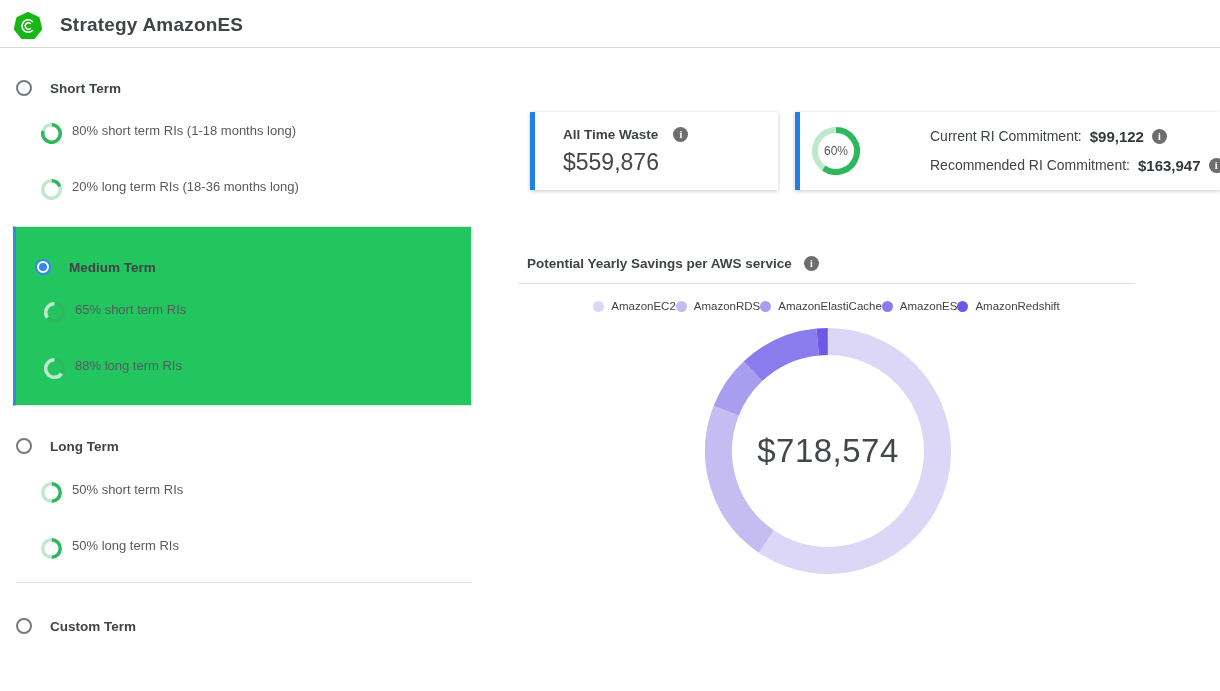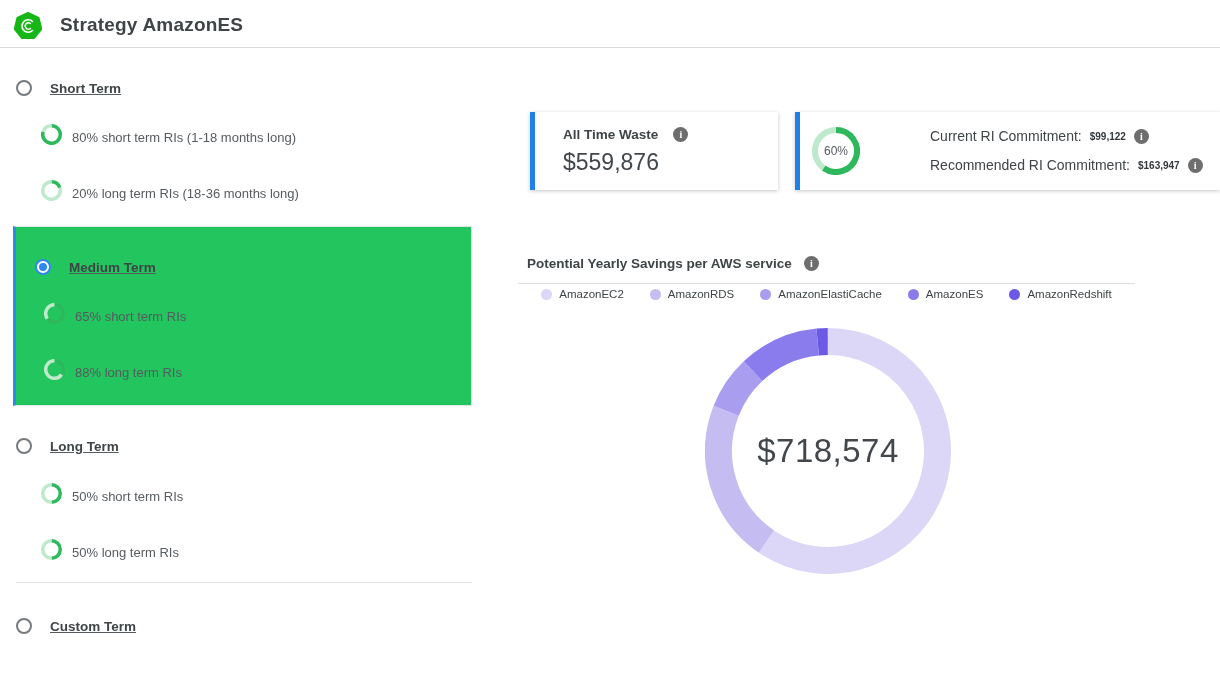--- a/index.html
+++ b/index.html
@@ -9,26 +9,26 @@
     font-family:"Liberation Sans", sans-serif;
     color:#565b60;
   }
   
   .header{position:absolute;left:0;top:0;width:1220px;height:47px;border-bottom:1px solid #d9dcdf;background:#fff;}
   .logo{position:absolute;left:14px;top:12px;width:28px;height:28px;}
   .page-title{position:absolute;left:60px;top:14px;font-size:19px;font-weight:700;color:#3f4447;margin:0;letter-spacing:.2px;}
 
   
   .left-col{position:absolute;left:16px;top:64px;width:456px;}
-  .strategy-head{display:flex;align-items:center;gap:18px;height:16px;cursor:pointer;text-decoration:underline;}
+  .strategy-head{display:flex;align-items:center;gap:18px;height:16px;cursor:pointer;}
   .strategy-label{font-size:13.5px;font-weight:700;color:#3f4447;}
   .radio{width:16px;height:16px;border-radius:50%;border:2px solid #757a7e;box-sizing:border-box;background:#fff;flex:0 0 16px;position:relative;}
   .radio.checked{border-color:#2f88ed;}
   .radio.checked::after{content:"";position:absolute;left:2px;top:2px;width:8px;height:8px;border-radius:50%;background:#2f88ed;}
-  .option-row{display:flex;align-items:flex-end;gap:10px;height:22px;margin-left:25px;}
+  .option-row{display:flex;align-items:flex-start;gap:10px;height:22px;margin-left:25px;}
   .option-label{font-size:13px;color:#565b60;}
   .ring{display:inline-block;line-height:0;}
   .selected-panel{
     background:#22c55e;border:1px solid #e0e6ea;border-left:3px solid #2f88ed;
     margin-left:-3px;margin-top:25px;box-sizing:border-box;width:459px;
     padding:32px 0 25px 0;
   }
   .selected-panel .strategy-head{margin-left:19px;}
   .selected-panel .option-row{margin-left:28px;}
   .mt-27{margin-top:27px;} .mt-34{margin-top:34px;} .mt-28{margin-top:28px;}
@@ -43,30 +43,30 @@
   .card-waste{left:530px;width:248px;height:78px;padding:15px 0 0 28px;}
   .card-label-row{display:flex;align-items:center;gap:15px;}
   .card-label{font-size:13.5px;font-weight:700;color:#3f4447;}
   .card-value{font-size:23px;color:#42474c;margin-top:7px;}
   .card-commitment{left:795px;width:425px;height:78px;}
   .gauge-wrap{position:absolute;left:12px;top:15px;width:48px;height:48px;}
   .gauge-label{position:absolute;left:0;top:0;width:48px;height:48px;display:flex;align-items:center;justify-content:center;font-size:12px;color:#565b60;}
   .commit-rows{position:absolute;left:130px;top:14px;display:flex;flex-direction:column;gap:9px;}
   .commit-row{display:flex;align-items:center;gap:8px;height:20px;white-space:nowrap;}
   .commit-label{font-size:14px;color:#3f4447;}
-  .commit-value{font-size:10px;font-weight:700;color:#33383c;}
+  .commit-value{font-size:15px;font-weight:700;color:#33383c;}
 
   .info-icon{width:15px;height:15px;border-radius:50%;background:#6e6e6e;color:#fff;display:inline-flex;align-items:center;justify-content:center;
     font-size:10px;font-weight:700;font-family:"Liberation Serif", serif;flex:0 0 15px;cursor:pointer;}
 
   
   .chart-title-row{position:absolute;left:527px;top:256px;display:flex;align-items:center;gap:12px;}
   .chart-title{font-size:13.5px;font-weight:700;color:#3f4447;}
   .chart-divider{position:absolute;left:518px;top:283px;width:617px;border:none;border-top:1px solid #dcdfe2;margin:0;}
-  .legend{position:absolute;left:518px;top:288px;width:617px;display:flex;justify-content:center;gap:26px;}
+  .legend{position:absolute;left:518px;top:300px;width:617px;display:flex;justify-content:center;}
   .legend-item{display:flex;align-items:center;gap:7px;cursor:pointer;}
   .legend-dot{width:11px;height:11px;border-radius:50%;}
   .legend-text{font-size:11.5px;color:#3f4447;}
   .donut-wrap{position:absolute;left:705px;top:328px;width:246px;height:246px;}
   .donut-center{position:absolute;left:0;top:0;width:246px;height:246px;display:flex;align-items:center;justify-content:center;}
   .donut-center span{font-size:33px;color:#42474c;letter-spacing:.5px;}
 </style>
 </head>
 <body>
 

